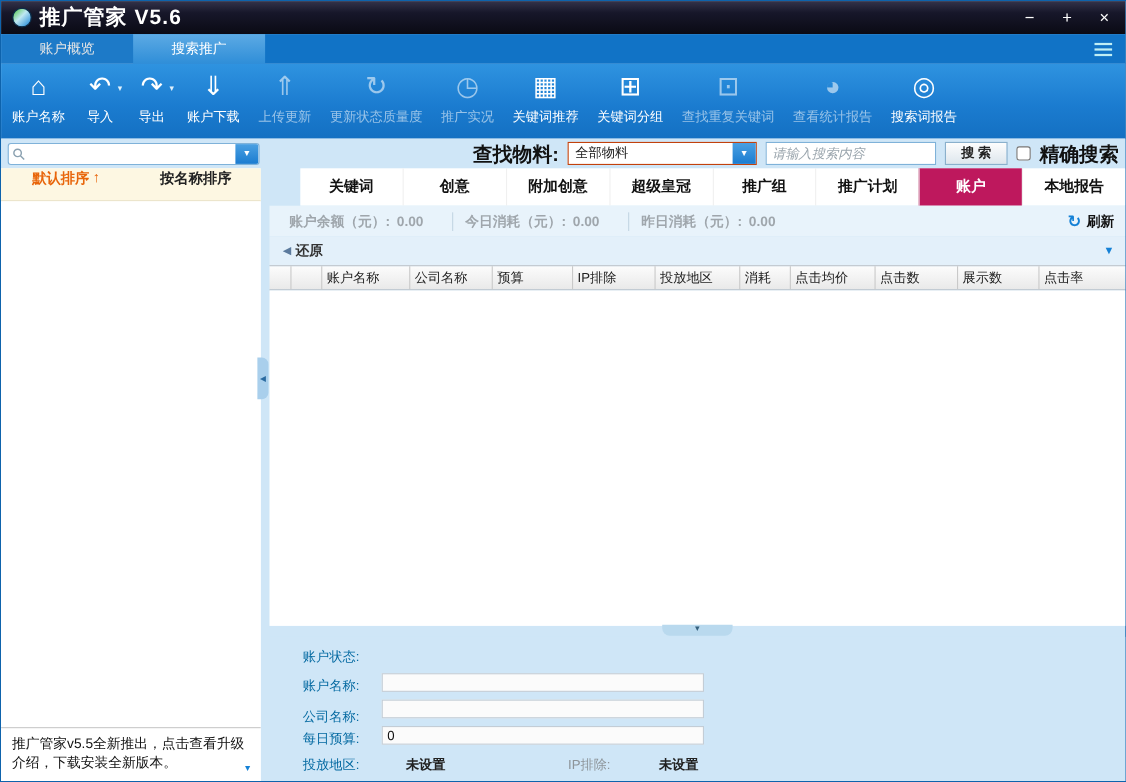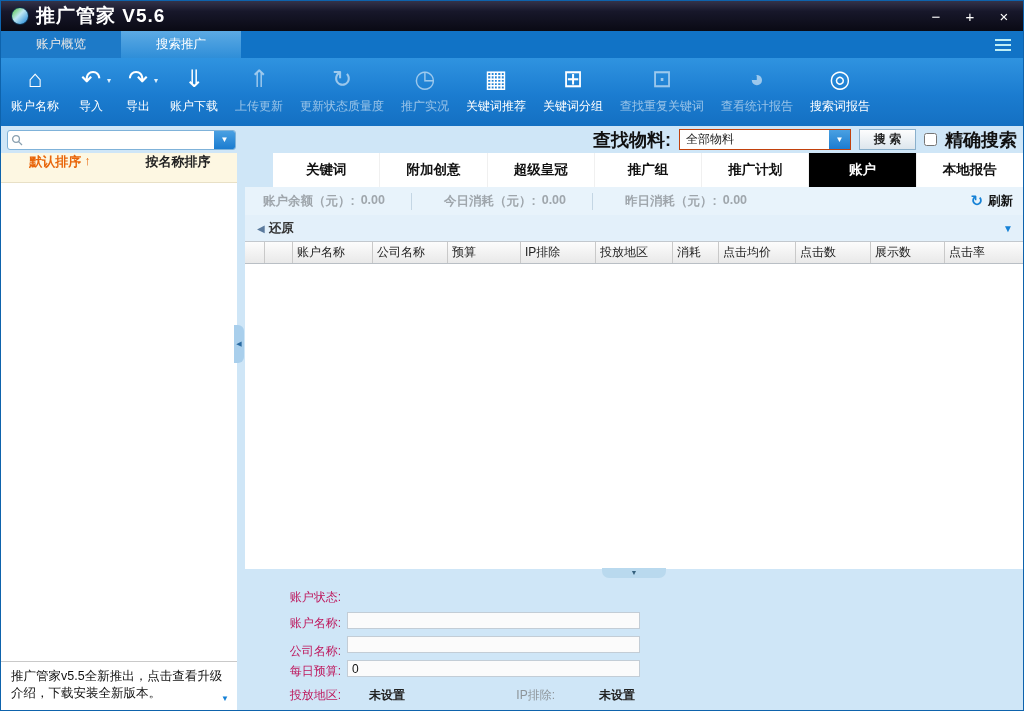--- a/index.html
+++ b/index.html
@@ -71,26 +71,26 @@
   .collapse-handle { position:absolute; left:233px; top:172px; width:10px; height:38px;
             background:#a9cfec; border-radius:0 6px 6px 0; display:flex; align-items:center;
             justify-content:center; font-size:7px; color:#2a6aa0; }
 
   .main { flex:1; margin-left:8px; display:flex; flex-direction:column; min-width:0; }
 
   .main-tabs { height:34px; flex:none; background:#fff; display:flex;margin-left:28px; }
   .m-tab { flex:1; display:flex; align-items:center; justify-content:center;
            font-size:13.5px; font-weight:bold; color:#111; border-left:1px solid #f0f0f0; }
   .m-tab:first-child { border-left:none; }
-  .m-tab.active { background:#000000; color:#fff; }
+  .m-tab.active { background:#be185d; color:#fff; }
 
   .stats-row { height:28px; flex:none; background:#e8f3fb; display:flex; align-items:center;
                font-size:12.5px; font-weight:bold; color:#9fa6ac; padding:0 10px 0 18px; }
-  .stat { display:flex; align-items:flex-start; gap:6px; padding-right:26px; }
-  .stat + .stat { border-left:1px solid #c4d6e4; padding-left:32px; }
+  .stat { display:flex; align-items:center; gap:6px; padding-right:26px; }
+  .stat + .stat { border-left:1px solid #c4d6e4; padding-left:11px; }
   .refresh { margin-left:auto; display:flex; align-items:center; gap:5px; color:#111; }
   .refresh-icon { color:#1581d6; font-size:15px; font-weight:bold; }
 
   .restore-row { height:26px; flex:none; background:#e3f0fa; display:flex; align-items:center; padding:0 10px 0 12px; }
   .restore { display:flex; align-items:center; gap:4px; font-size:12.5px; font-weight:bold; color:#333; }
   .restore-icon { color:#5b7a9d; font-size:10px; }
   .col-picker { margin-left:auto; color:#1581d6; font-size:10px; }
 
   .thead { height:23px; flex:none; display:flex; background:linear-gradient(180deg,#fcfcfc,#e9e9e9);
            border-top:1px solid #c2c8ce; border-bottom:1px solid #b9bfc5; }
@@ -101,21 +101,21 @@
   .th.w10{width:74px}.th.w11{flex:1; border-right:none;}
 
   .tbody { flex:1; background:#fff; }
 
   .collapse-strip { height:10px; flex:none; position:relative; }
   .panel-tab { position:absolute; left:50%; transform:translateX(-50%); top:-1px; width:64px; height:10px;
                background:#b9d9ee; border-radius:0 0 7px 7px; text-align:center; font-size:7px;
                line-height:9px; color:#35617e; }
 
   .bottom-panel { height:131px; flex:none; position:relative; background:#cfe6f7; font-size:12px; }
-  .f-label { position:absolute; left:16px; width:80px; text-align:right; color:#be185d; }
+  .f-label { position:absolute; left:16px; width:80px; text-align:center; color:#0369a1; }
   .f-input { position:absolute; left:102px; width:293px; height:17px; border:1px solid #c3cdd6;
              background:#fbfbfb; font-size:12px; padding:0 4px; color:#111; }
   .f-static { position:absolute; color:#222; font-weight:bold; }
   .ip-label { position:absolute; left:240px; width:70px; text-align:right; color:#8d9499; }
 </style>
 </head>
 <body>
 
 <div class="window">
 
@@ -198,20 +198,21 @@
       </svg>
       <input type="text" style="">
       <button class="combo-btn">▼</button>
     </div>
     <div class="right-group">
       <span class="find-label">查找物料:</span>
       <div class="sel-box">
         <span class="sel-val">全部物料</span>
         <button class="sel-btn">▼</button>
       </div>
+      <input class="search-input" type="text" placeholder="请输入搜索内容" style="">
       <button class="search-btn">搜 索</button>
       <input class="exact-cb" type="checkbox" style="">
       <span class="exact-label">精确搜索</span>
     </div>
   </div>
 
   <div class="content">
 
     <div class="sidebar">
       <div class="sort-tabs">
@@ -227,20 +228,21 @@
         <span class="notice-more">▼</span>
       </div>
     </div>
 
     <div class="collapse-handle">◀</div>
 
     <div class="main">
 
       <div class="main-tabs">
         <div class="m-tab">关键词</div>
+        <div class="m-tab">创意</div>
         <div class="m-tab">附加创意</div>
         <div class="m-tab">超级皇冠</div>
         <div class="m-tab">推广组</div>
         <div class="m-tab">推广计划</div>
         <div class="m-tab active">账户</div>
         <div class="m-tab">本地报告</div>
       </div>
 
       <div class="stats-row">
         <div class="stat">

